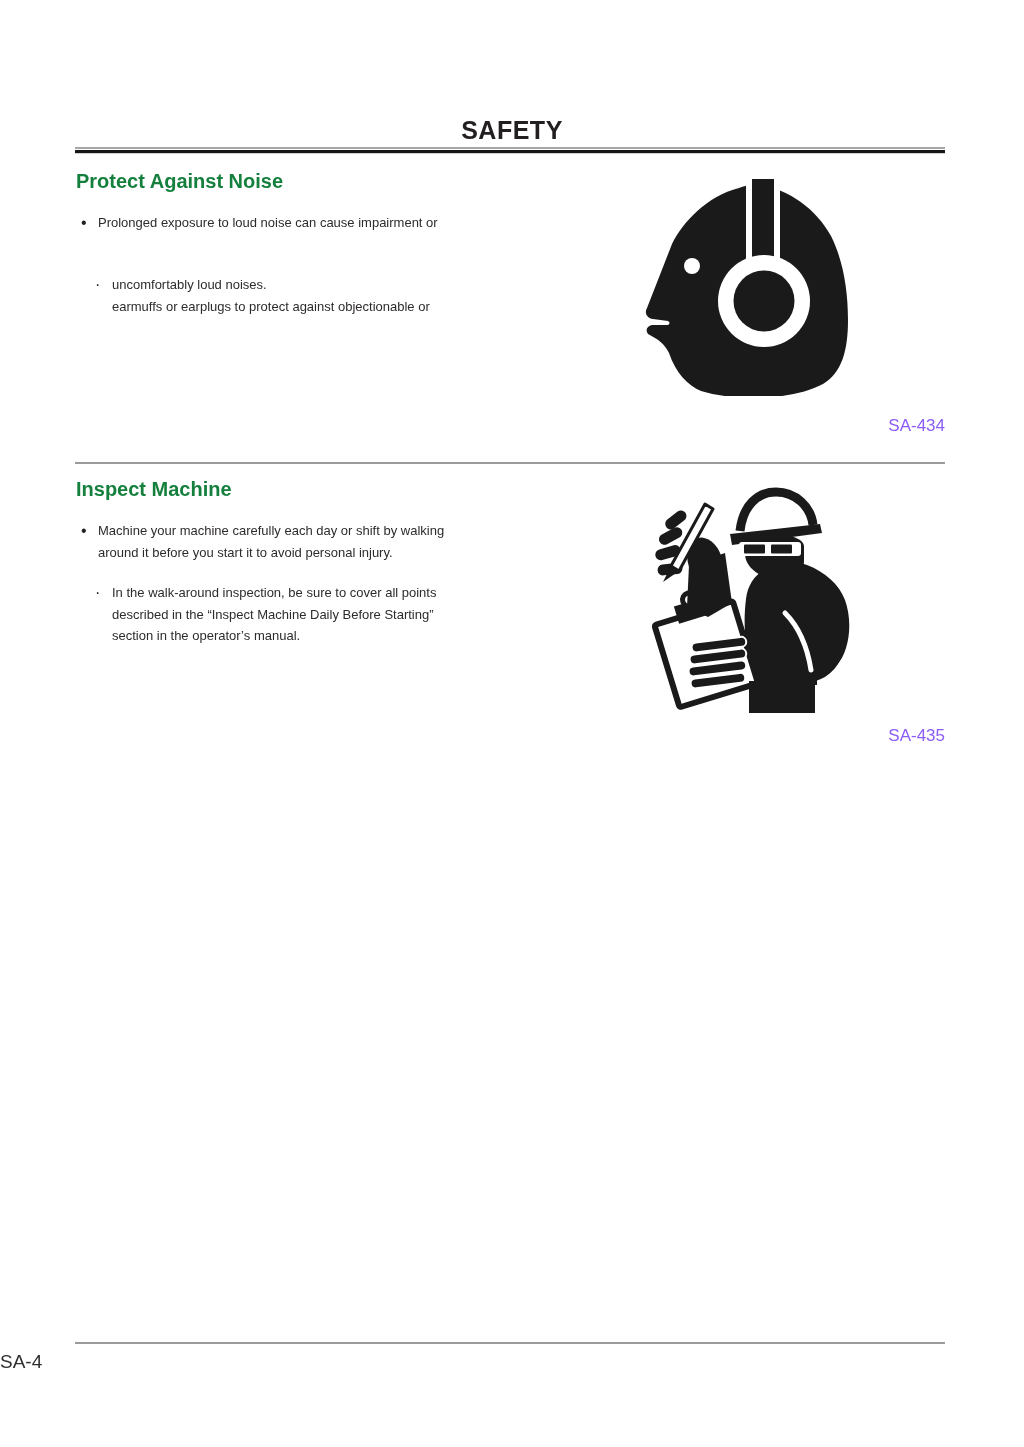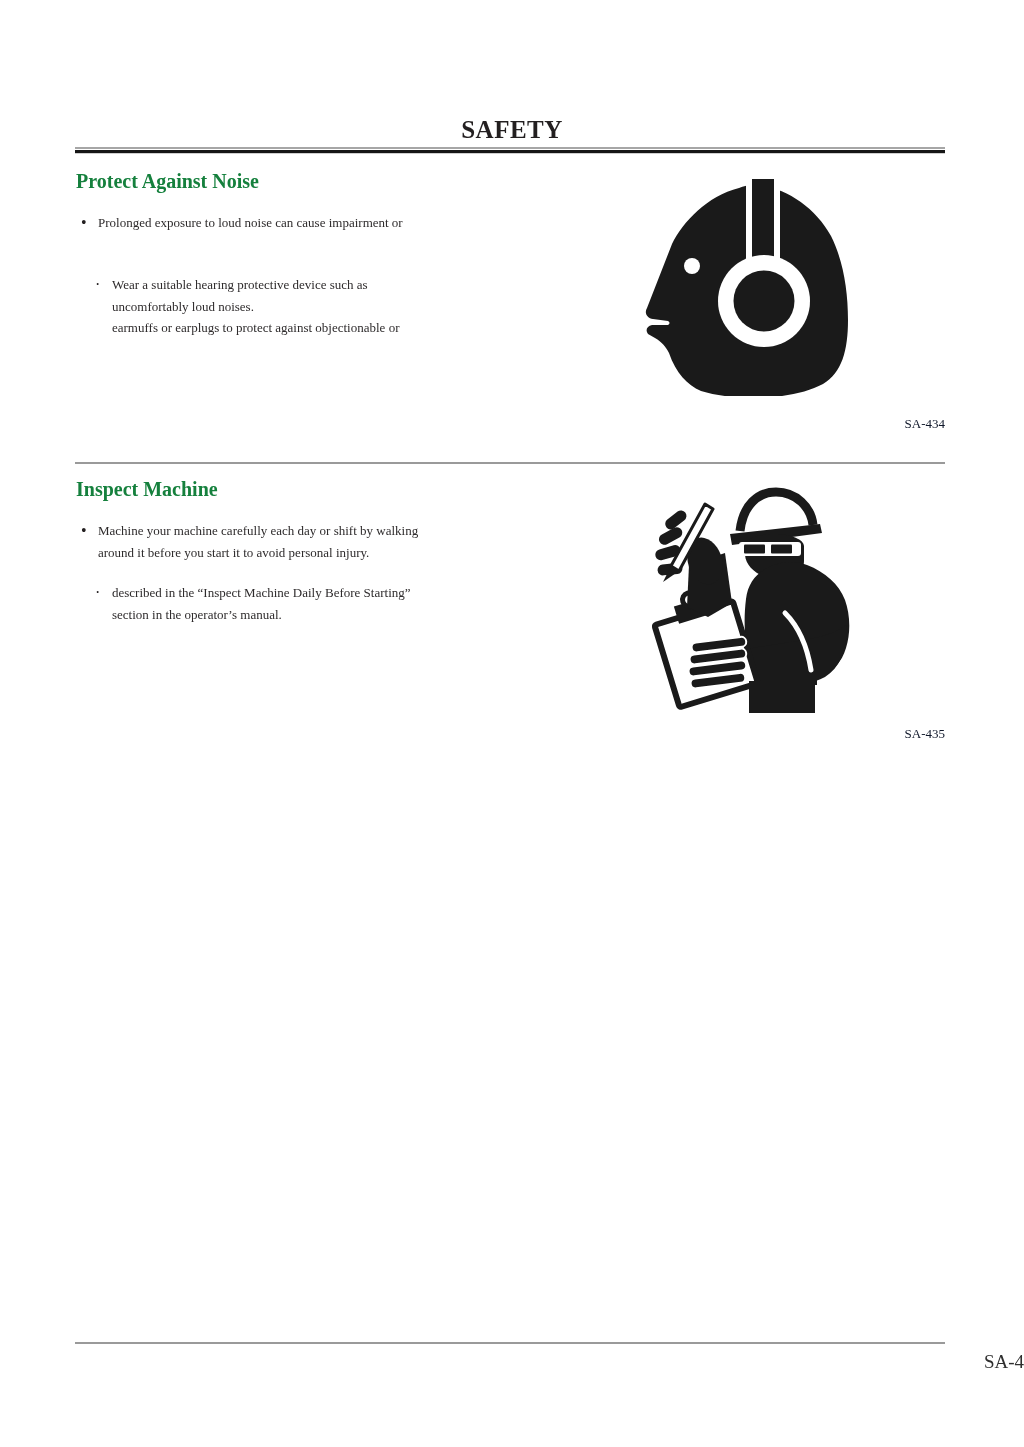--- a/index.html
+++ b/index.html
@@ -1,18 +1,18 @@
 <!DOCTYPE html>
 <html><head>
 <meta charset="utf-8">
 <style>
   html,body { margin:0; padding:0; background:#ffffff; }
   .page {
     position:relative; width:1024px; height:1447px; background:#ffffff;
-    font-family:Liberation Serif, serif;
+    font-family:Liberation Sans, sans-serif;
     color:#231f20; overflow:hidden;
   }
   .page-title {
     position:absolute; top:116px; left:0; width:1024px;
     text-align:center; font-size:25px; font-weight:bold; letter-spacing:0.5px;
     color:#231f20;
   }
   .rule-double { position:absolute; left:75px; top:147px; width:870px; }
   .rule-double .rd-a { height:2px; background:#a6a6a6; }
   .rule-double .rd-gap { height:1px; background:#ffffff; }
@@ -36,27 +36,27 @@
   .li .ln { white-space:nowrap; }
   .li-main-1 { left:81px; top:212px; }
   .li-sub-1  { left:95px; top:274px; }
   .li-main-2 { left:81px; top:520px; }
   .li-sub-2  { left:95px; top:582px; }
   .figure { position:absolute; }
   .figure-1 { left:643px; top:178px; width:208px; height:218px; }
   .figure-2 { left:645px; top:487px; width:212px; height:226px; }
   .figure svg { display:block; width:100%; height:100%; }
   .fig-label {
-    position:absolute; right:79px; font-size:13px; color:#0f172a; white-space:nowrap;
+    position:absolute; right:79px; font-size:17px; color:#8b5cf6; white-space:nowrap;
   }
   .fig-label-1 { top:416px; }
   .fig-label-2 { top:726px; }
   .footer-rule { top:1342px; }
   .page-number {
-    position:absolute; top:1351px; left:0; width:1024px; text-align:right;
+    position:absolute; top:1351px; left:0; width:1024px; text-align:left;
     font-size:19px; color:#2f2f2f;
   }
 </style>
 </head>
 <body>
 
 <div class="page">
 
   <div class="page-title">SAFETY</div>
 
@@ -72,21 +72,20 @@
   <div class="li li-main-1">
     <span class="marker">•</span>
     <div class="lines">
       <div class="ln">Prolonged exposure to loud noise can cause impairment or</div>
     </div>
   </div>
 
   <div class="li li-sub-1">
     <span class="marker">·</span>
     <div class="lines">
-      <div class="ln">Wear a suitable hearing protective device such as</div>
       <div class="ln">uncomfortably loud noises.</div>
       <div class="ln">earmuffs or earplugs to protect against objectionable or</div>
     </div>
   </div>
 
   <div class="figure figure-1">
     <svg viewBox="0 0 208 218" role="img">
 
       <path fill="#1a1a1a" d="M96,10
         C 64,18 40,44 29,66
@@ -123,20 +122,21 @@
     <span class="marker">•</span>
     <div class="lines">
       <div class="ln">Machine your machine carefully each day or shift by walking</div>
       <div class="ln">around it before you start it to avoid personal injury.</div>
     </div>
   </div>
 
   <div class="li li-sub-2">
     <span class="marker">·</span>
     <div class="lines">
+      <div class="ln">In the walk-around inspection, be sure to cover all points</div>
       <div class="ln">described in the “Inspect Machine Daily Before Starting”</div>
       <div class="ln">section in the operator’s manual.</div>
     </div>
   </div>
 
   <div class="figure figure-2">
     <svg viewBox="0 0 212 226" role="img">
 
       <path d="M95,44 C98,18 113,5 131,5 C151,5 166,20 168,38" fill="#ffffff" stroke="#1a1a1a" stroke-width="9"></path>
 

